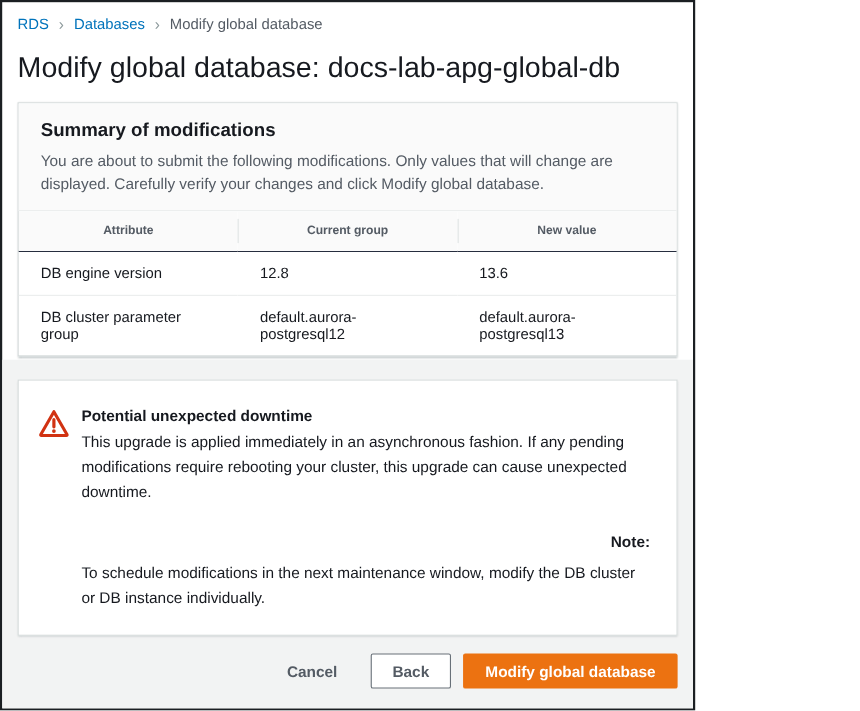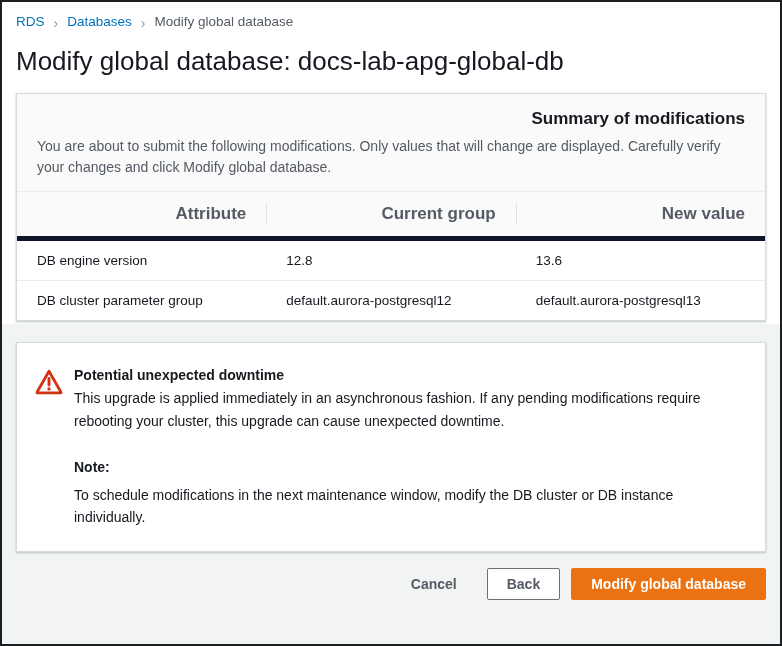--- a/index.html
+++ b/index.html
@@ -1,58 +1,58 @@
 <!DOCTYPE html>
 <html><head>
 <meta charset="utf-8">
 <style>
   html,body{margin:0;padding:0;background:#fff;}
   body{width:782px;height:646px;}
   .window{
-    width:782px;height:646px;box-sizing:border-box;border:2px solid #1b1f22;
+    width:632px;height:646px;box-sizing:border-box;border:2px solid #1b1f22;
     background:#ffffff;display:flex;flex-direction:column;overflow:hidden;
     font-family:"Liberation Sans",sans-serif;color:#16191f;
   }
   
   .top{padding:12px 14px 0;}
   .breadcrumb{display:flex;align-items:center;gap:9px;font-size:13.5px;}
   .crumb-link{color:#0073bb;text-decoration:none;cursor:pointer;}
   .crumb-sep{color:#8d9a9c;font-size:14px;line-height:1;transform:scaleY(1.1);}
   .crumb-current{color:#545b64;}
   .page-title{font-size:26px;font-weight:400;margin:17px 0 0;color:#16191f;}
   
   .card{
     margin:16px 14px 3px;background:#fff;border:1px solid #d5dbdb;
     box-shadow:0 1px 2px rgba(0,28,36,.28);
   }
   .card-header{background:#fafafa;padding:15px 20px 13px;border-bottom:1px solid #eaeded;}
-  .card-title{font-size:17px;font-weight:700;margin:0 0 7px;text-align:right;}
+  .card-title{font-size:17px;font-weight:700;margin:0 0 7px;}
   .card-desc{font-size:14px;color:#545b64;margin:0;line-height:1.5;max-width:722px;}
   table.mods{width:100%;border-collapse:collapse;table-layout:fixed;}
   table.mods th{
-    background:#fafafa;text-align:right;font-size:17px;font-weight:700;color:#545b64;
-    padding:12px 20px;border-bottom:5px solid #0f172a;position:relative;
+    background:#fafafa;text-align:center;font-size:11px;font-weight:700;color:#545b64;
+    padding:12px 20px;border-bottom:1px solid #0f172a;position:relative;
   }
   table.mods th.sep::before{
     content:"";position:absolute;left:0;top:50%;transform:translateY(-50%);
     width:1px;height:22px;background:#dfe3e3;
   }
   table.mods td{font-size:13.5px;color:#16191f;padding:12px 20px;border-top:1px solid #eaeded;}
   table.mods tbody tr:first-child td{border-top:none;}
   
   .gray{background:#f2f3f3;flex:1;padding:18px 14px 0;}
   .alert{
     background:#fff;border:1px solid #d5dbdb;box-shadow:0 1px 2px rgba(0,28,36,.22);
     padding:22px 24px 22px 16px;display:flex;align-items:flex-start;
   }
   .warn-icon{flex:0 0 auto;margin:3px 11px 0 2px;}
   .warn-body{flex:1;}
   .warn-title{font-weight:700;font-size:14px;line-height:1.45;margin:0;}
   .warn-text{font-size:14px;line-height:1.62;max-width:655px;margin:2px 0 0;}
-  .note-label{font-weight:700;font-size:14px;margin:26px 0 0;}
+  .note-label{font-weight:700;font-size:14px;margin:26px 0 0;text-align:right;}
   .note-text{font-size:14px;line-height:1.62;max-width:640px;margin:9px 0 0;}
   
   .actions{display:flex;justify-content:flex-end;align-items:center;margin-top:16px;}
   .btn-link{
     font-family:inherit;font-weight:700;color:#545b64;font-size:14px;margin-right:28px;
     background:none;border:none;cursor:pointer;padding:6px 2px;
   }
   .btn{font-family:inherit;font-weight:700;font-size:14px;border-radius:2px;padding:7px 19px;cursor:pointer;}
   .btn-normal{background:#fff;border:1px solid #687078;color:#545b64;margin-right:11px;}
   .btn-primary{background:#ec7211;border:1px solid #ec7211;color:#fff;}

